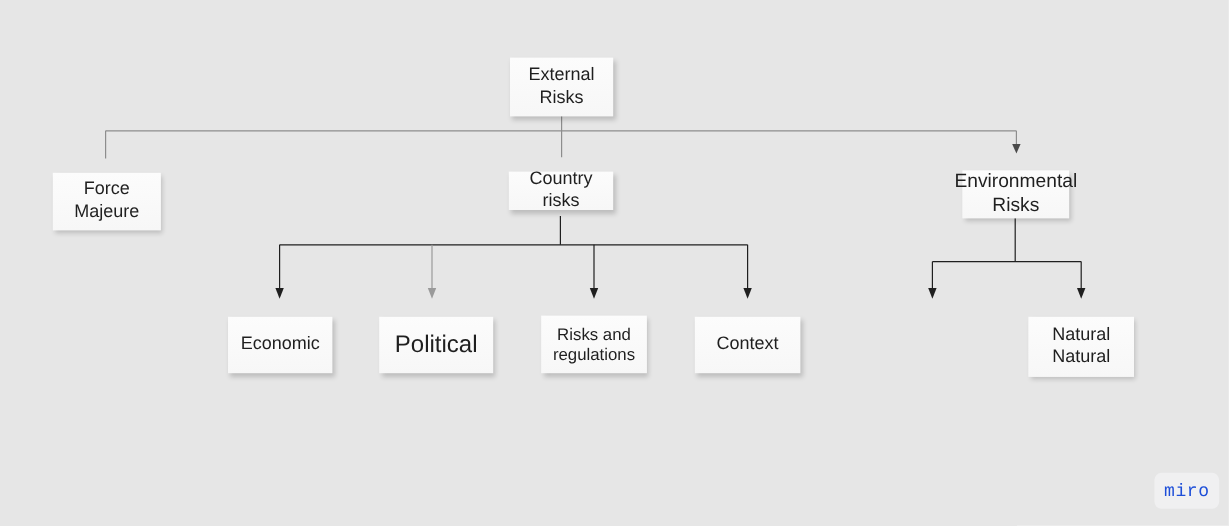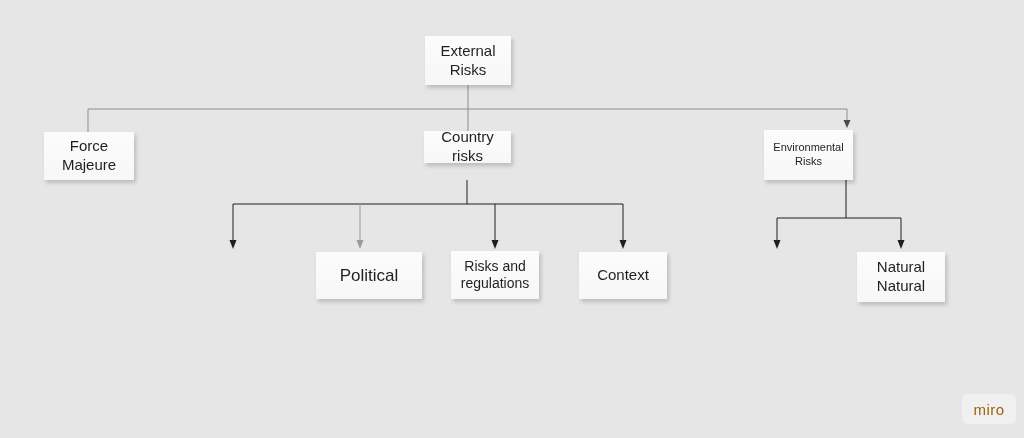--- a/index.html
+++ b/index.html
@@ -27,46 +27,48 @@
     align-items: center;
     justify-content: center;
     text-align: center;
     background: linear-gradient(180deg, #fcfcfc 0%, #f7f7f7 100%);
     box-shadow: 2px 3px 4px rgba(0,0,0,0.18);
     color: #1f1f1f;
     line-height: 1.25;
     padding: 2px 4px;
     box-sizing: border-box;
     cursor: default;
+    margin-top: 12px;
   }
   .node-external        { left: 425px; top: 36px;  width: 86px; height: 49px; font-size: 15px; }
   .node-force           { left: 44px;  top: 132px; width: 90px; height: 48px; font-size: 15px; text-align: center; }
   .node-country         { left: 424px; top: 131px; width: 87px; height: 32px; font-size: 15px; }
-  .node-environmental   { left: 764px; top: 130px; width: 89px; height: 50px; font-size: 11px; }
+  .node-environmental   { left: 802px; top: 130px; width: 89px; height: 40px; font-size: 16px; }
   .node-economic        { left: 190px; top: 252px; width: 87px; height: 47px; font-size: 15px; }
-  .node-political       { left: 316px; top: 252px; width: 106px; height: 47px; font-size: 17px; }
+  .node-political       { left: 316px; top: 252px; width: 95px; height: 47px; font-size: 20px; }
   .node-legal           { left: 451px; top: 251px; width: 88px; height: 48px; font-size: 14px; }
   .node-context         { left: 579px; top: 252px; width: 88px; height: 47px; font-size: 15px; }
   .node-unexpected      { left: 735px; top: 251px; width: 86px; height: 48px; font-size: 12.5px; }
   .node-natural         { left: 857px; top: 252px; width: 88px; height: 50px; font-size: 15px; }
   .watermark {
     position: absolute;
     left: 962px;
     top: 394px;
     width: 54px;
     height: 30px;
     border-radius: 6px;
     background: #f0f0f1;
-    color: #a16207;
+    color: #1d4ed8;
     font-size: 15px;
     letter-spacing: 0.5px;
     display: flex;
     align-items: center;
     justify-content: center;
     cursor: pointer;
+    font-family: Liberation Mono, monospace;
   }
 </style>
 </head>
 <body>
 
 <div class="canvas">
 
   <svg class="connector-layer" viewBox="0 0 1024 438" xmlns="http://www.w3.org/2000/svg">
 
     <g stroke="#8d8d8d" stroke-width="1" fill="none">
@@ -101,20 +103,21 @@
   </svg>
 
   <div class="node node-external">External Risks</div>
 
   <div class="node node-force">Force Majeure</div>
 
   <div class="node node-country">Country risks</div>
 
   <div class="node node-environmental">Environmental Risks</div>
 
+  <div class="node node-economic">Economic</div>
 
   <div class="node node-political">Political</div>
 
   <div class="node node-legal">Risks and regulations</div>
 
   <div class="node node-context">Context</div>
 
 
   <div class="node node-natural">Natural Natural</div>
 

